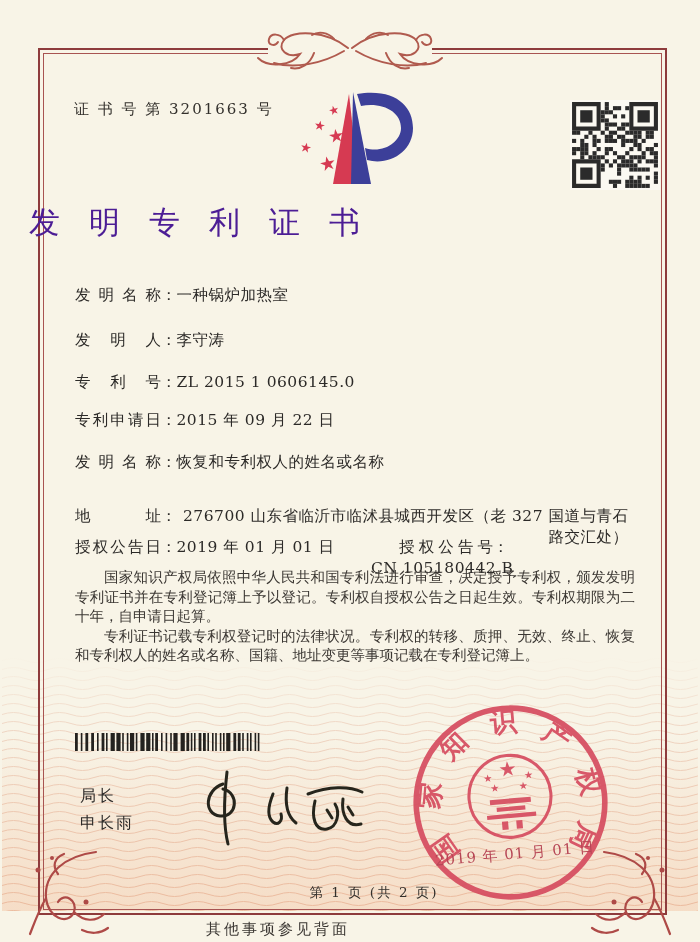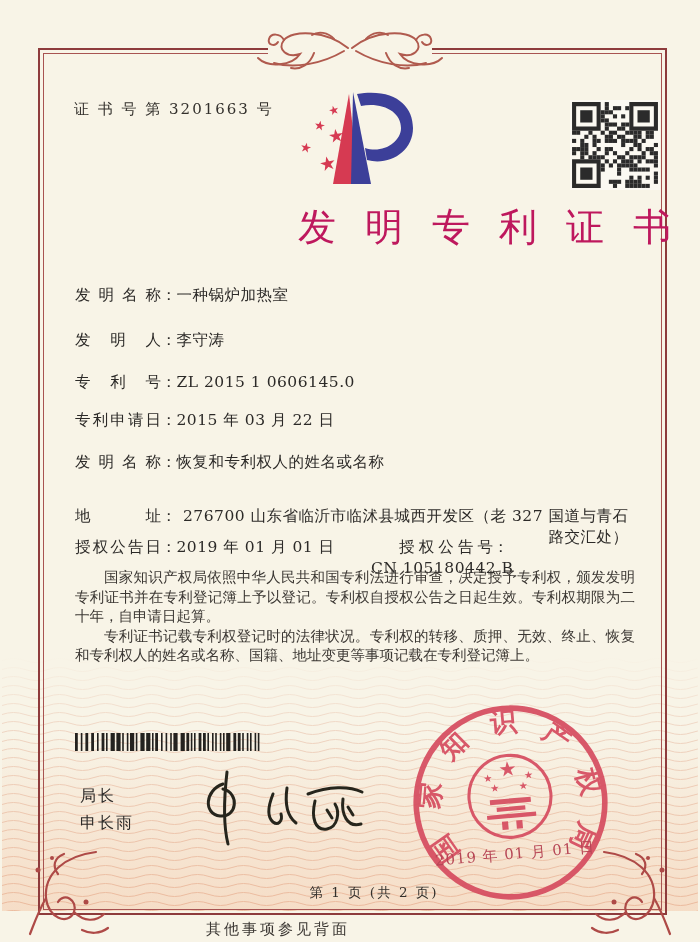--- a/index.html
+++ b/index.html
@@ -8,22 +8,22 @@
   .abs{position:absolute;}
   
   .frame{left:38px;top:48px;width:625px;height:863px;border:2px solid #8e3b3c;z-index:2;}
   .frame-inner{position:absolute;inset:3px;border:1px solid #a85351;}
   
   .waves{left:2px;top:656px;width:696px;height:255px;z-index:1;}
   
   .cert-no{left:74px;top:100px;font-size:15px;letter-spacing:2px;color:#33302c;z-index:3;}
   .logo{left:283px;top:88px;z-index:3;}
   .qr{left:570px;top:100px;z-index:3;}
-  .title{left:0;top:202px;width:700px;text-align:right;font-size:38px;letter-spacing:29px;
-         text-indent:29px;color:#be185d;z-index:3;font-weight:500;}
+  .title{left:0;top:202px;width:700px;text-align:left;font-size:31px;letter-spacing:29px;
+         text-indent:29px;color:#4c1d95;z-index:3;font-weight:500;}
   
   .field-row{left:75px;width:575px;font-size:15.5px;line-height:21px;z-index:3;color:#2c2a28;}
   .flabel{display:inline-block;width:86px;text-align:justify;text-align-last:justify;vertical-align:top;}
   .fcolon{vertical-align:top;}
   .fvalue{display:inline-block;vertical-align:top;letter-spacing:0.5px;text-align:right;}
   .fvalue.wrap{width:452px;}
   .pair2{position:absolute;left:296px;top:0;}
   .flabel2{display:inline-block;width:94px;text-align:justify;text-align-last:justify;margin-left:28px;}
   
   .body-text{left:75px;top:568px;width:560px;font-size:14.5px;line-height:19.6px;
@@ -282,21 +282,21 @@
 <div class="abs field-row" style="top:285px">
   <span class="flabel">发明名称</span><span class="fcolon">：</span><span class="fvalue">一种锅炉加热室</span>
 </div>
 <div class="abs field-row" style="top:330px">
   <span class="flabel">发明人</span><span class="fcolon">：</span><span class="fvalue">李守涛</span>
 </div>
 <div class="abs field-row" style="top:372px">
   <span class="flabel">专利号</span><span class="fcolon">：</span><span class="fvalue">ZL 2015 1 0606145.0</span>
 </div>
 <div class="abs field-row" style="top:410px">
-  <span class="flabel">专利申请日</span><span class="fcolon">：</span><span class="fvalue">2015 年 03 月 22 日</span>
+  <span class="flabel">专利申请日</span><span class="fcolon">：</span><span class="fvalue">2015 年 09 月 22 日</span>
 </div>
 <div class="abs field-row" style="top:452px">
   <span class="flabel">发明名称</span><span class="fcolon">：</span><span class="fvalue">恢复和专利权人的姓名或名称</span>
 </div>
 <div class="abs field-row" style="top:506px">
   <span class="flabel">地址</span><span class="fcolon">：</span><span class="fvalue wrap">276700 山东省临沂市临沭县城西开发区（老 327 国道与青石路交汇处）</span>
 </div>
 <div class="abs field-row" style="top:537px">
   <span class="flabel">授权公告日</span><span class="fcolon">：</span><span class="fvalue">2019 年 01 月 01 日</span>
   <span class="pair2">

